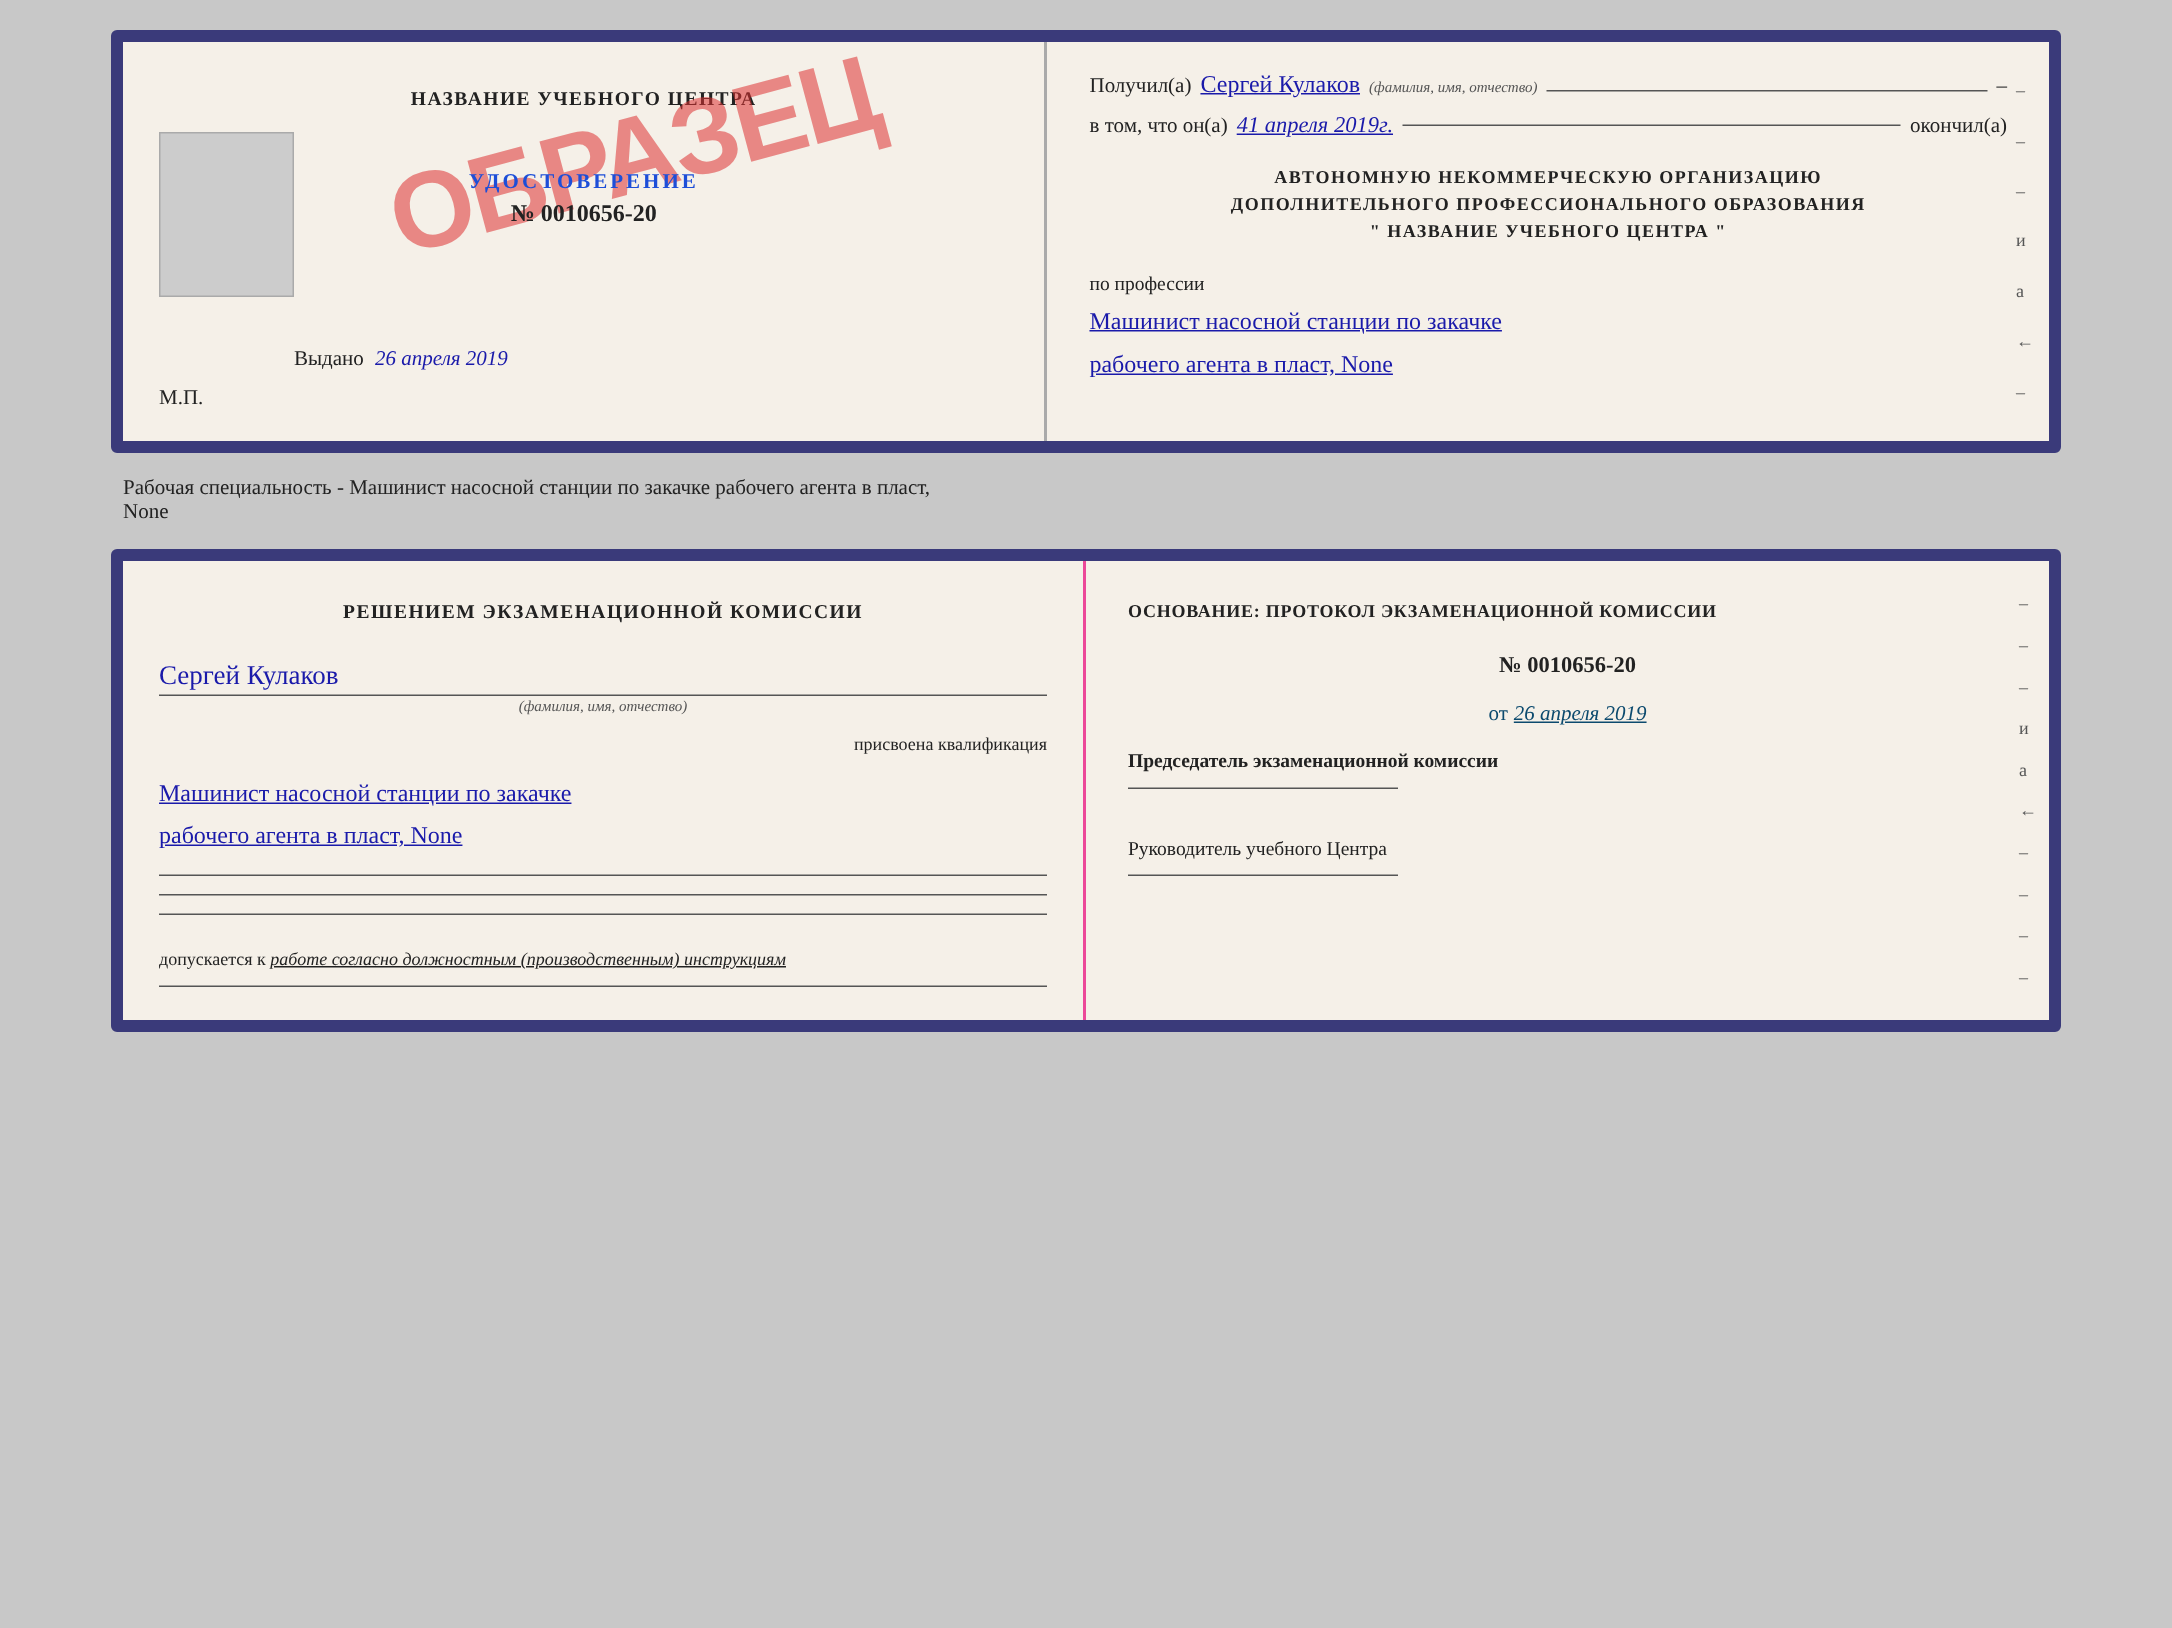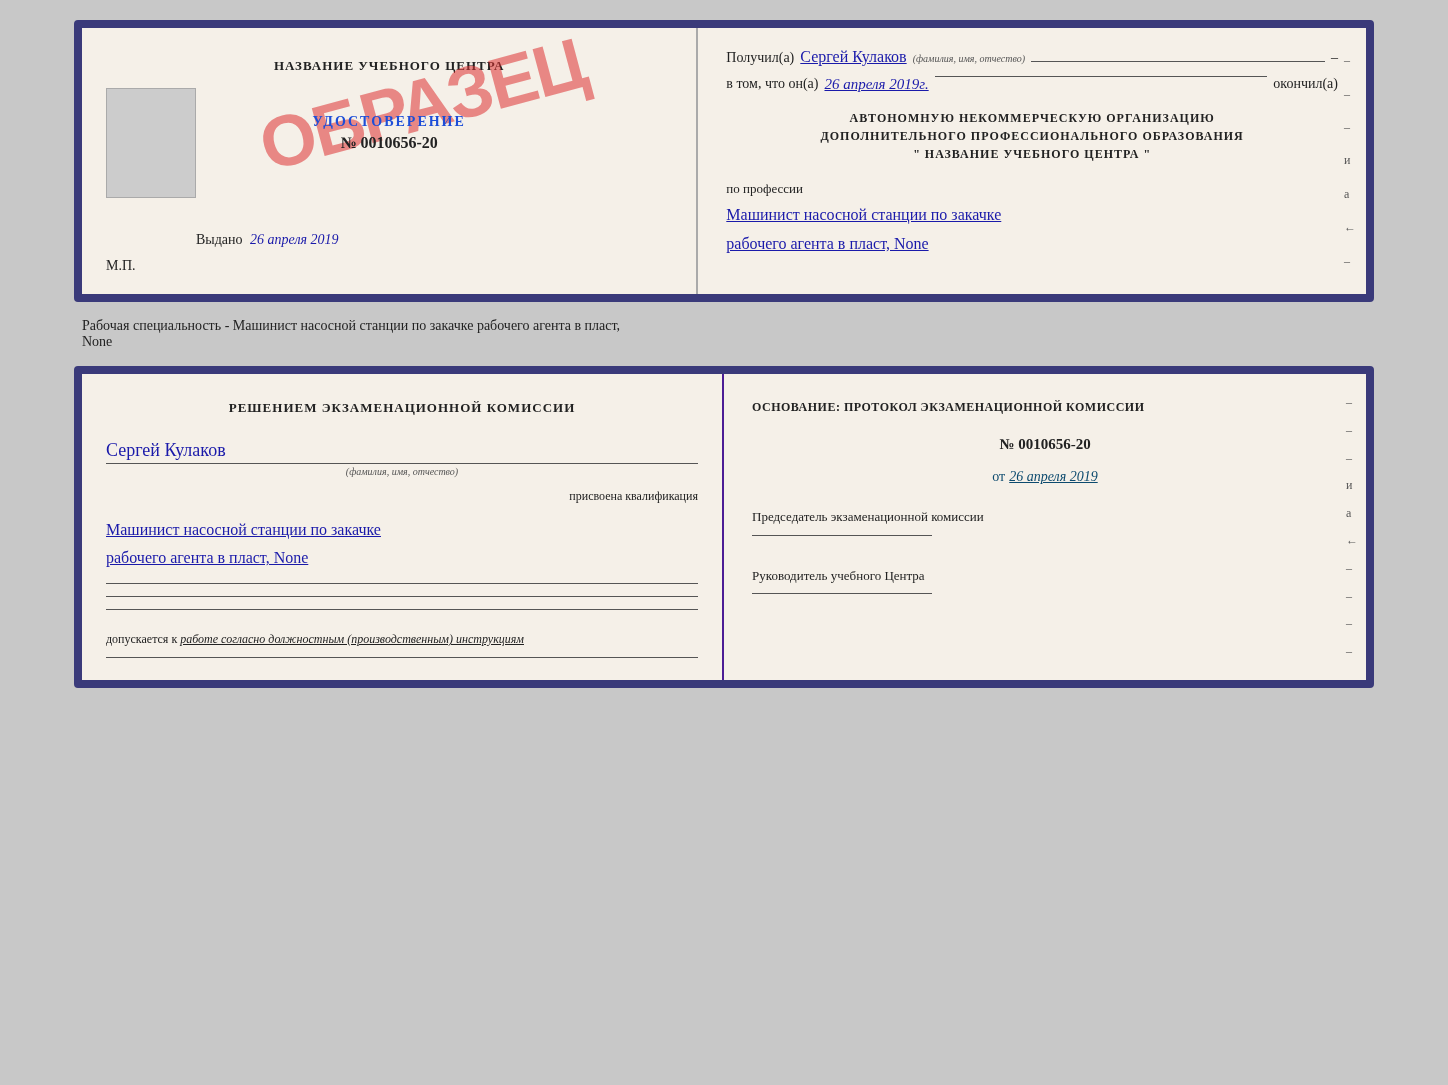--- a/index.html
+++ b/index.html
@@ -141,21 +141,21 @@
     .hint-small {
       font-size: 10px;
       color: #555;
       font-style: italic;
     }
 
     .date-row {
       font-size: 14px;
       color: #222;
       display: flex;
-      align-items: flex-start;
+      align-items: center;
       gap: 6px;
     }
 
     .handwritten-date {
       font-family: 'Segoe Script', 'Comic Sans MS', cursive;
       color: #1a1aaa;
       font-size: 15px;
       font-style: italic;
       text-decoration: underline;
     }
@@ -224,21 +224,21 @@
       display: flex;
       width: 1300px;
       background: #f5f0e8;
       border: 8px solid #3a3a7a;
       border-radius: 4px;
       overflow: hidden;
     }
 
     .doc-bottom-left {
       width: 50%;
-      border-right: 2px solid #4c1d95;
+      border-right: 2px solid #ec4899;
       padding: 24px 24px 20px 24px;
       display: flex;
       flex-direction: column;
       gap: 8px;
       position: relative;
     }
 
     .doc-bottom-right {
       width: 50%;
       padding: 24px 28px 20px 28px;
@@ -330,21 +330,21 @@
       font-size: 14px;
       color: #0c4a6e;
       text-align: center;
       display: flex;
       align-items: baseline;
       gap: 4px;
       justify-content: center;
     }
 
     .chairman-block {
-      margin-top: 10px;
+      font-weight: bold;
     }
 
     .chairman-label {
       font-size: 13px;
       color: #222;
       line-height: 1.5;
     }
 
     .signature-line {
       border-bottom: 1px solid #555;
@@ -404,21 +404,21 @@
     <div class="received-row">
       <span style="font-size:14px;color:#222;">Получил(а)</span>
       <span class="handwritten">Сергей Кулаков</span>
       <span class="hint-small">(фамилия, имя, отчество)</span>
       <span style="flex:1;border-bottom:1px solid #555;margin-bottom:3px;"></span>
       <span style="font-size:14px;color:#222;">–</span>
     </div>
 
     <div class="date-row">
       <span style="font-size:14px;color:#222;">в том, что он(а)</span>
-      <span class="handwritten-date">26 апреля 2019г.</span>
+      <span class="handwritten-date">41 апреля 2019г.</span>
       <span style="flex:1;border-bottom:1px solid #555;margin-bottom:3px;"></span>
       <span style="font-size:14px;color:#222;">окончил(а)</span>
     </div>
 
     <div class="org-block">
       <div class="org-text">АВТОНОМНУЮ НЕКОММЕРЧЕСКУЮ ОРГАНИЗАЦИЮ</div>
       <div class="org-text">ДОПОЛНИТЕЛЬНОГО ПРОФЕССИОНАЛЬНОГО ОБРАЗОВАНИЯ</div>
       <div class="org-text">"  НАЗВАНИЕ УЧЕБНОГО ЦЕНТРА  "</div>
     </div>
 

